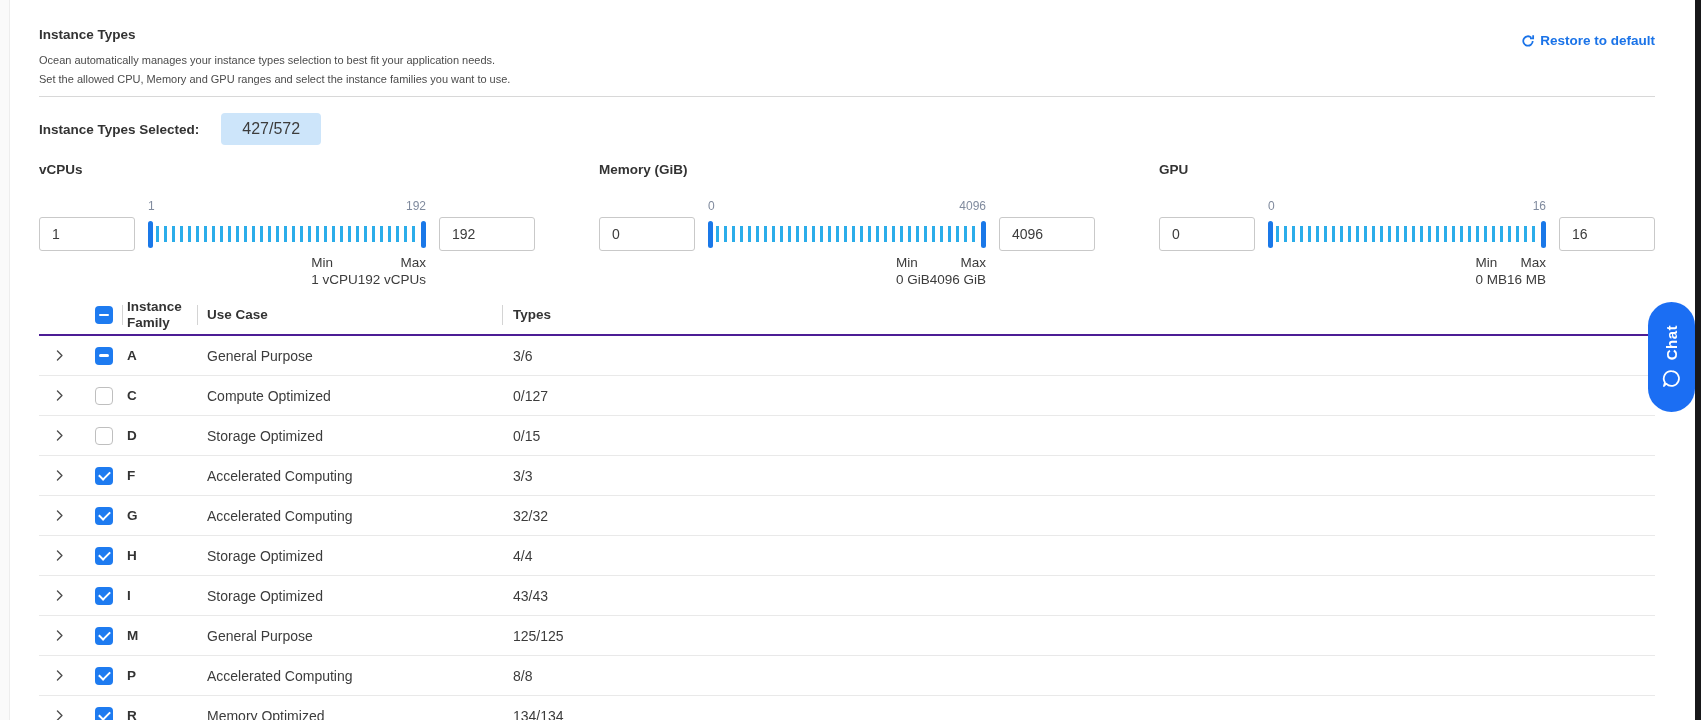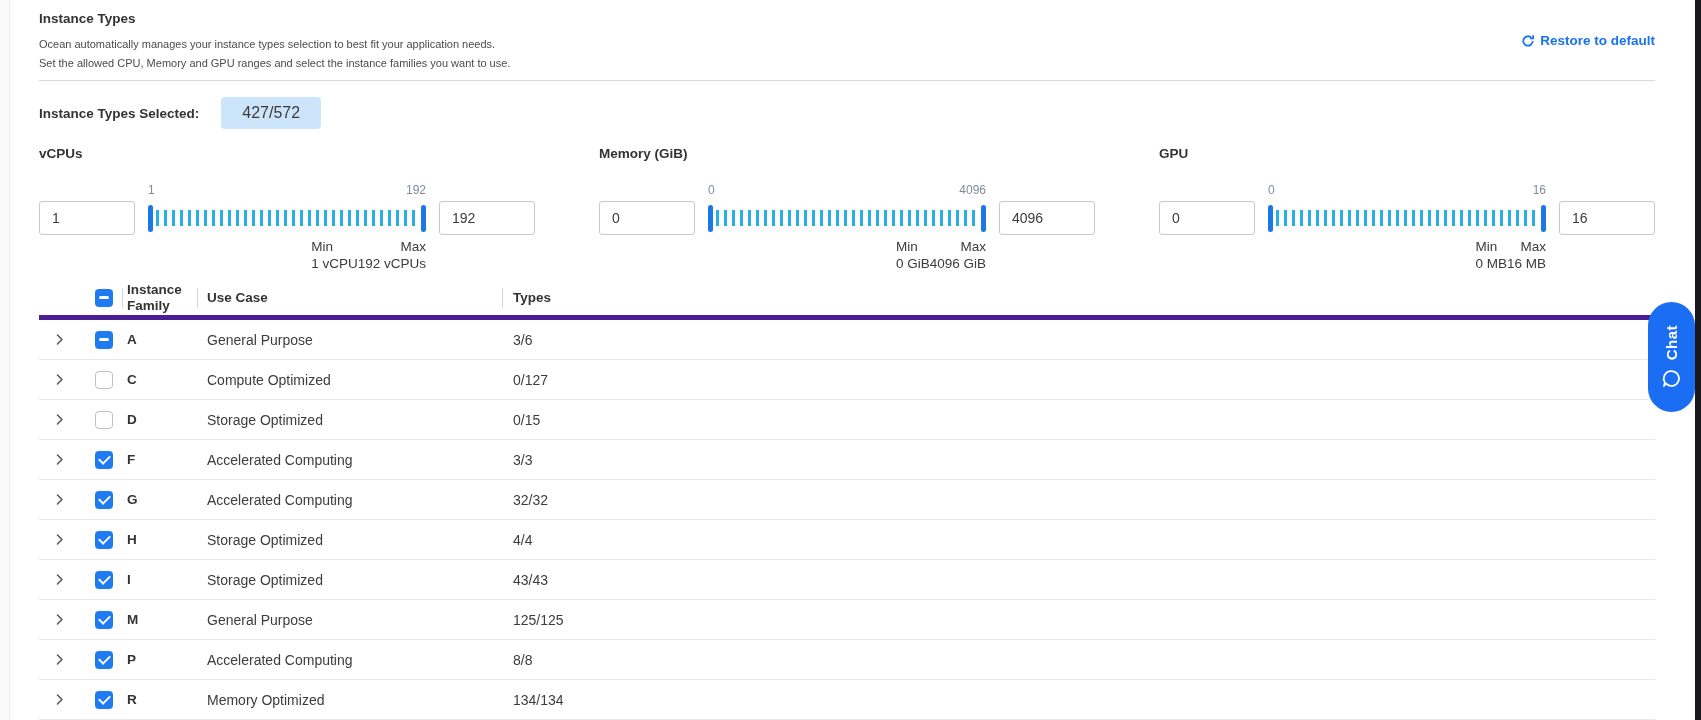--- a/index.html
+++ b/index.html
@@ -8,21 +8,21 @@
     font-family: "Liberation Sans", sans-serif;
     background:#ffffff; color:#3c3c3c; position:relative; overflow:hidden;
   }
   .left-gutter { position:absolute; left:0; top:0; width:10px; height:720px;
     background:#fafafa; border-right:1px solid #ededed; }
   .right-strip { position:absolute; right:0; top:0; width:6px; height:720px;
     background:#18181a; z-index:5; }
 
   .content { position:absolute; left:39px; top:0; width:1616px; }
 
-  .page-title { padding-top:11px; font-size:13.5px; font-weight:700; color:#333; }
+  .page-title { padding-top:11px; font-size:13.5px; font-weight:700; color:#333;margin-top:16px; }
   .desc { font-size:11px; color:#4b4b4b; line-height:18.5px; }
   .desc-wrap { margin-top:9px; }
   .restore { position:absolute; top:33px; right:0; display:inline-flex; align-items:center;
     gap:5px; color:#1a73e8; font-size:13.5px; font-weight:700; cursor:pointer; text-decoration:none; }
   .restore svg { display:block; }
   .divider { margin-top:8px; border-bottom:1px solid #d8d8d8; }
 
   .selected-row { margin-top:18px; display:flex; align-items:center; height:28px; }
   .selected-label { font-size:13.5px; font-weight:700; color:#333; }
   .badge { margin-left:22px; background:#cde5fa; border-radius:4px; padding:7px 21px;
@@ -41,21 +41,21 @@
   .handle { width:5px; height:27px; background:#1a78e8; border-radius:2.5px; flex:0 0 auto; cursor:pointer; }
   .ticks { flex:1; height:16px; margin:0 3px;
     background:repeating-linear-gradient(90deg,#2badea 0 3px,transparent 3px 8px); }
   .minmax { display:flex; justify-content:flex-end; margin-top:5px; }
   .mm-left { text-align:left; } .mm-right { text-align:right; }
   .mm { font-size:13.5px; color:#3c3c3c; line-height:17px; }
   .mm-sub { font-size:13.5px; color:#3c3c3c; line-height:17px; }
 
   
   .itable { margin-top:8px; }
-  .t-header { display:flex; align-items:center; height:40px; border-bottom:5px solid #4c1d95; }
+  .t-header { display:flex; align-items:center; height:40px; border-bottom:2px solid #4c1d95; }
   .t-row { display:flex; align-items:center; height:40px; border-bottom:1px solid #e9e9e9; }
   .c-chevron { width:47px; padding-left:14px; display:flex; align-items:center; }
   .c-check { width:36px; display:flex; align-items:center; }
   .c-family { width:75px; padding-left:5px; }
   .c-usecase { width:305px; padding-left:10px; }
   .c-types { flex:1; padding-left:11px; }
   .th { font-size:13.5px; font-weight:700; color:#333; line-height:16px; position:relative; }
   .t-header .c-family, .t-header .c-usecase, .t-header .c-types { position:relative; }
   .t-header .c-family::before, .t-header .c-usecase::before, .t-header .c-types::before {
     content:""; position:absolute; left:0; top:50%; transform:translateY(-50%);

